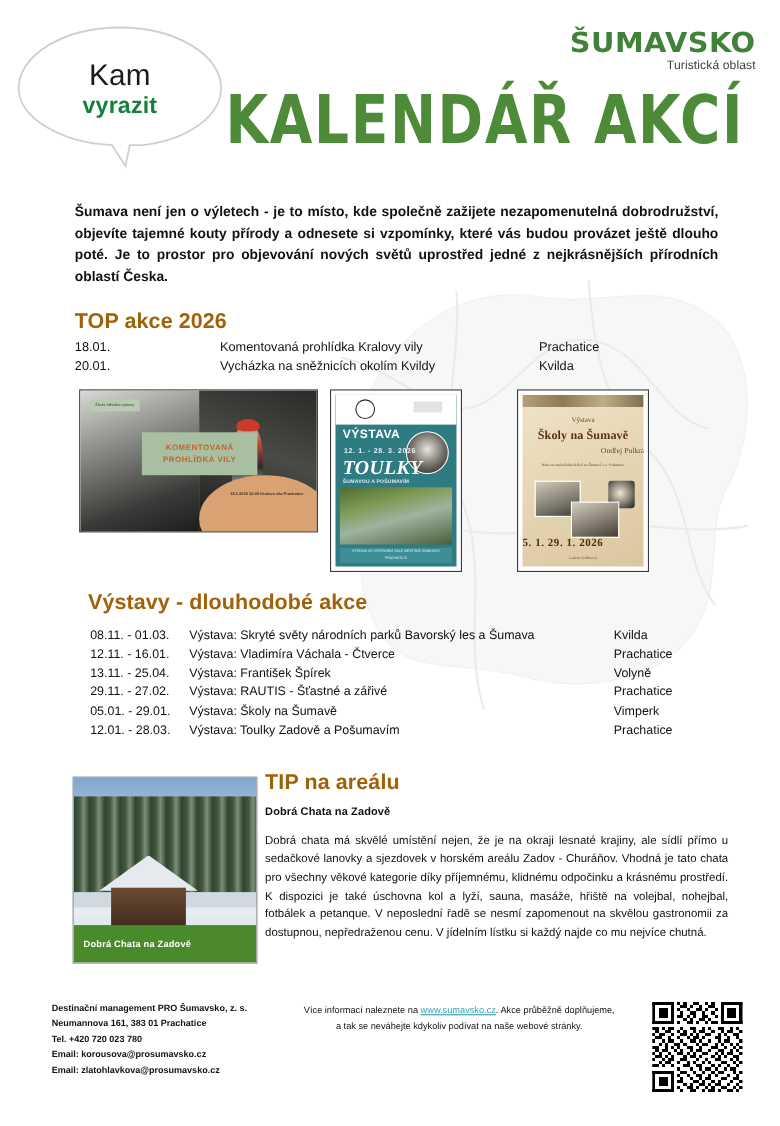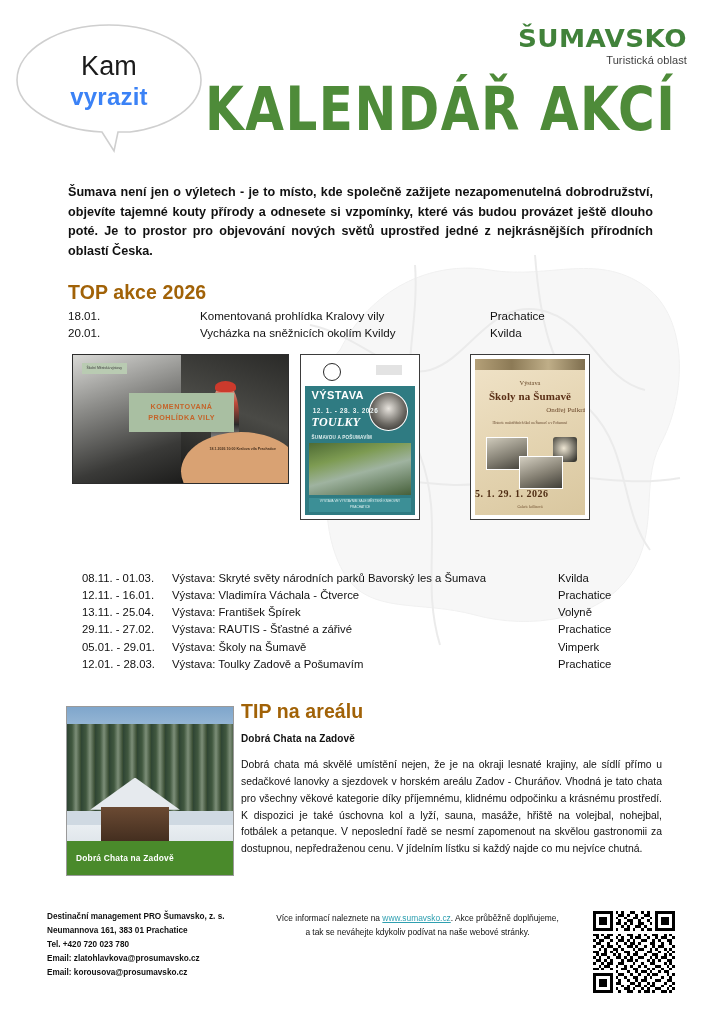--- a/index.html
+++ b/index.html
@@ -41,21 +41,21 @@
   }
   .bubble-text {
     position: absolute;
     left: 14px; top: 22px;
     width: 190px; height: 118px;
     display: flex; flex-direction: column;
     align-items: center; justify-content: center;
     line-height: 1.18;
   }
   .bubble-l1 { font-size: 27px; font-weight: 400; color: #1a1a1a; letter-spacing: .2px;}
-  .bubble-l2 { font-size: 24px; font-weight: 700; color: #3b82f6; letter-spacing: .2px;}
+  .bubble-l2 { font-size: 21px; font-weight: 700; color: #15803d; letter-spacing: .2px;}
 
   .kalendar {
     position: absolute;
     left: 205px; top: 74px;
     font-size: 50px;
     font-weight: 700;
     letter-spacing: 1.5px;
     color: #4e8b39;
     font-family: "DejaVu Sans", sans-serif;
     transform: scaleY(1.22) scaleX(1.0);
@@ -139,21 +139,21 @@
   .p2-top { position:absolute; left:0; top:0; width:100%; height:17%; background:#ffffff; }
   .p2-logo-a { position:absolute; left:16%; top:16%; width:16px; height:16px;
                border-radius:50%; border:1.4px solid #2a2a2a; }
   .p2-logo-b { position:absolute; right:12%; top:22%; width:26px; height:10px;
                background:#e3e3e3; }
   .p2-vystava { position:absolute; left:6%; top:19%; color:#ffffff;
                 font-size:11px; font-weight:700; letter-spacing:.4px; }
   .p2-dates { position:absolute; left:7%; top:30.5%; color:#eaf3f3;
               font-size:6.4px; font-weight:700; letter-spacing:.6px; }
   .p2-toulky { position:absolute; left:6%; top:36%; color:#ffffff;
-               font-size:12px; font-weight:700; font-style:italic;
+               font-size:18px; font-weight:700; font-style:italic;
                font-family:"Liberation Serif", serif; letter-spacing:.3px; }
   .p2-sub { position:absolute; left:6%; top:48.5%; color:#dfeeee;
             font-size:4.6px; font-weight:700; letter-spacing:.2px; }
   .p2-oval { position:absolute; right:6%; top:21%; width:34%; height:24%;
              border-radius:50%; border:1.6px solid #ffffff;
              background: radial-gradient(circle at 50% 42%, #e8e4de 0%, #6d6a64 55%, #1d1c1a 100%); }
   .p2-photo { position:absolute; left:4%; top:54%; width:92%; height:33%;
               background: linear-gradient(165deg,#4e6b34 0%,#7d9b52 30%,#9fb3a0 55%,#46603a 100%); }
   .p2-foot { position:absolute; left:4%; bottom:2%; width:92%; height:9%;
              background:#3c8f96; color:#dff0f0; font-size:3.2px;
@@ -342,20 +342,21 @@
 v Pošumaví</div>
         <div class="p3-ph1"></div>
         <div class="p3-ph3"></div>
         <div class="p3-ph2"></div>
         <div class="p3-dates">5. 1.   29. 1. 2026</div>
         <div class="p3-gal">Galerie kollinová</div>
       </div>
     </div>
   </div>
 
+  <div class="h-section" id="h-vystavy">Výstavy - dlouhodobé akce</div>
 
   <div class="vys-list">
     <div class="vys-row">
       <div class="vys-date">08.11. - 01.03.</div>
       <div class="vys-name">Výstava: Skryté světy národních parků Bavorský les a Šumava</div>
       <div class="vys-place">Kvilda</div>
     </div>
     <div class="vys-row">
       <div class="vys-date">12.11. - 16.01.</div>
       <div class="vys-name">Výstava: Vladimíra Váchala - Čtverce</div>
@@ -396,22 +397,22 @@
 
   <div class="h-section" id="h-tip">TIP na areálu</div>
   <div class="tip-sub">Dobrá Chata na Zadově</div>
   <div class="tip-body-text">Dobrá chata má skvělé umístění nejen, že je na okraji lesnaté krajiny, ale sídlí přímo u sedačkové lanovky a sjezdovek v horském areálu Zadov - Churáňov. Vhodná je tato chata pro všechny věkové kategorie díky příjemnému, klidnému odpočinku a krásnému prostředí. K dispozici je také úschovna kol a lyží, sauna, masáže, hřiště na volejbal, nohejbal, fotbálek a petanque. V neposlední řadě se nesmí zapomenout na skvělou gastronomii za dostupnou, nepředraženou cenu. V jídelním lístku si každý najde co mu nejvíce chutná.</div>
 
   <div class="footer">
     <div class="f-left">
       <div>Destinační management PRO Šumavsko, z. s.</div>
       <div>Neumannova 161, 383 01 Prachatice</div>
       <div>Tel. +420 720 023 780</div>
+      <div>Email: korousova@prosumavsko.cz</div>
       <div>Email: zlatohlavkova@prosumavsko.cz</div>
-      <div>Email: korousova@prosumavsko.cz</div>
     </div>
 
     <div class="f-center">
       <span>Více informací naleznete na </span><a class="f-link" href="#">www.sumavsko.cz</a><span>. Akce průběžně doplňujeme, a tak se neváhejte kdykoliv podívat na naše webové stránky.</span>
     </div>
 
     <svg class="qr" viewBox="0 0 29 29" shape-rendering="crispEdges">
       <rect width="29" height="29" fill="#ffffff"></rect>
       <g fill="#000000">
         <rect x="0" y="0" width="7" height="1"></rect>

